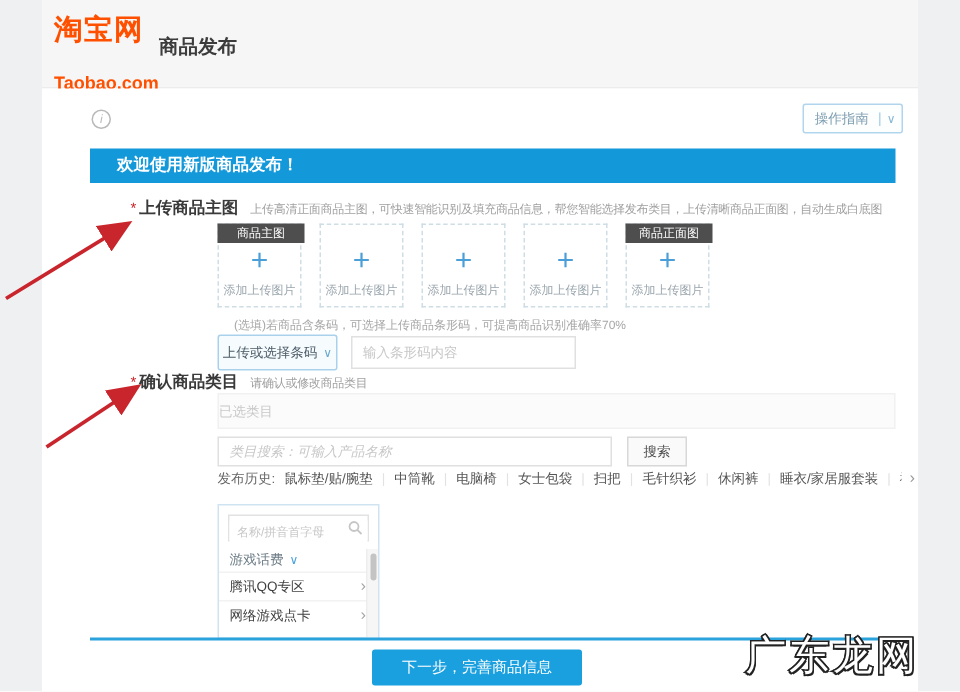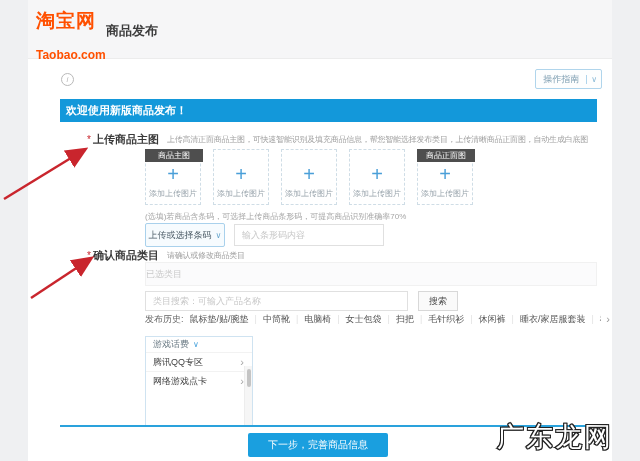--- a/index.html
+++ b/index.html
@@ -20,52 +20,52 @@
              color:#b9b9b9;font-size:8px;line-height:11px;text-align:center;font-style:italic;}
   .notice-text{position:absolute;left:51px;top:15px;font-size:8px;color:#a6a6a6;white-space:nowrap;
                max-width:460px;overflow:hidden;letter-spacing:-0.2px;}
   .guide-btn{position:absolute;right:10px;top:10px;height:18px;border:1px solid #b0d5ec;border-radius:2px;
              background:#fdfefe;display:flex;align-items:center;font-size:9px;color:#7d9db0;cursor:pointer;}
   .guide-label{padding:0 7px;}
   .guide-caret{padding:0 4px;border-left:1px solid #b0d5ec;color:#88b9d6;font-size:8px;}
 
   
   .banner{position:absolute;left:32px;top:99px;width:537px;height:23px;background:var(--banner-blue);
-          color:#fff;font-size:11px;font-weight:bold;line-height:23px;padding-left:6px;box-sizing:border-box;}
+          color:#fff;font-size:11px;font-weight:bold;line-height:23px;padding-left:18px;box-sizing:border-box;}
 
   
   .row-label{position:absolute;left:59px;display:flex;align-items:flex-start;white-space:nowrap;max-width:512px;overflow:hidden;}
   .row1{top:133px;} .row2{top:249px;}
   .req{color:var(--annotation-red);margin-right:2px;font-size:10px;line-height:13px;}
   .lbl{font-weight:bold;color:#3a3a3a;font-size:11px;line-height:13px;}
   .desc{margin-left:8px;color:#a0a0a0;font-size:8px;line-height:14px;letter-spacing:-0.2px;}
 
   
   .boxes{position:absolute;left:117px;top:149px;display:flex;gap:12px;}
   .upload-box{position:relative;width:56px;height:56px;background:#fff;border:1px dashed #cfdde6;
               display:flex;flex-direction:column;align-items:center;justify-content:center;cursor:pointer;box-sizing:border-box;}
   .box-badge{position:absolute;left:-1px;top:-1px;width:58px;height:13px;background:#4e4e4e;color:#fff;
              font-size:8px;line-height:13px;text-align:center;}
   .box-plus{color:#4a9fd8;font-size:20px;font-weight:400;line-height:20px;margin-top:8px;}
   .box-text{color:#9aa5ad;font-size:8px;margin-top:4px;}
 
-  .barcode-tip{position:absolute;left:117px;top:211px;font-size:8px;color:#a6a6a6;white-space:nowrap;}
+  .barcode-tip{position:absolute;left:128px;top:211px;font-size:8px;color:#a6a6a6;white-space:nowrap;}
   .barcode-row{position:absolute;left:117px;top:223px;display:flex;align-items:center;}
   .barcode-btn{width:78px;height:22px;border:1px solid #a9d1ec;background:#f6fbfe;border-radius:2px;font-size:9px;
                color:#4b5b66;display:flex;align-items:center;justify-content:center;gap:4px;cursor:pointer;}
   .bc-caret{color:#6aa8ce;font-size:8px;}
   .barcode-input{margin-left:9px;width:150px;height:22px;border:1px solid #e0e0e0;font-size:9px;padding:0 7px;
                  box-sizing:border-box;color:#333;outline:none;}
   input::placeholder{color:#c7c7c7;}
 
   
   .selected-box{position:absolute;left:117px;top:262px;width:452px;height:24px;background:#fbfbfc;border:1px solid #f1f1f1;
                 box-sizing:border-box;font-size:9px;color:#c9c9c9;line-height:22px;}
   .search-row{position:absolute;left:117px;top:291px;display:flex;align-items:center;}
-  .cat-search-input{width:263px;height:20px;border:1px solid #e0e0e0;font-size:9px;padding:0 7px;box-sizing:border-box;outline:none;}
+  .cat-search-input{width:263px;height:20px;border:1px solid #e0e0e0;font-size:9px;padding:0 7px;box-sizing:border-box;outline:none;font-style:italic;}
   .search-btn{margin-left:10px;width:40px;height:20px;border:1px solid #d8d8d8;background:#fafafa;font-size:9px;
               color:#4a4a4a;cursor:pointer;line-height:18px;text-align:center;box-sizing:border-box;}
 
   .history-row{position:absolute;left:117px;top:313px;width:465px;display:flex;font-size:9px;
                color:#666;white-space:nowrap;overflow:hidden;}
   .history-label{margin-right:6px;flex:none;}
   .history-items{display:flex;align-items:center;overflow:hidden;}
   .hitem{color:#555;cursor:pointer;flex:none;}
   .hitem:not(:last-child)::after{content:"|";color:#e2e2e2;margin:0 6px;}
   .history-more{margin-left:5px;color:#999;font-size:11px;flex:none;cursor:pointer;}
@@ -201,20 +201,27 @@
 
           <span class="hitem">睡衣/家居服套装</span>
 
           <span class="hitem">衬衫</span>
 
         </div>
       <span class="history-more">›</span>
     </div>
 
     <div class="panel">
+      <div class="panel-search">
+        <input class="panel-input" type="text" placeholder="名称/拼音首字母" style="">
+        <svg class="mag-icon" viewBox="0 0 10 10">
+          <circle cx="4" cy="4" r="3" fill="none" stroke="#c6c6c6" stroke-width="1.2"></circle>
+          <line x1="6.2" y1="6.2" x2="9" y2="9" stroke="#c6c6c6" stroke-width="1.2"></line>
+        </svg>
+      </div>
       <div class="panel-group">
         <span>游戏话费</span>
         <span class="group-caret">∨</span>
       </div>
       <div>
 
           <div class="cat-item">
             <span>腾讯QQ专区</span>
             <span class="cat-arrow">›</span>
           </div>

